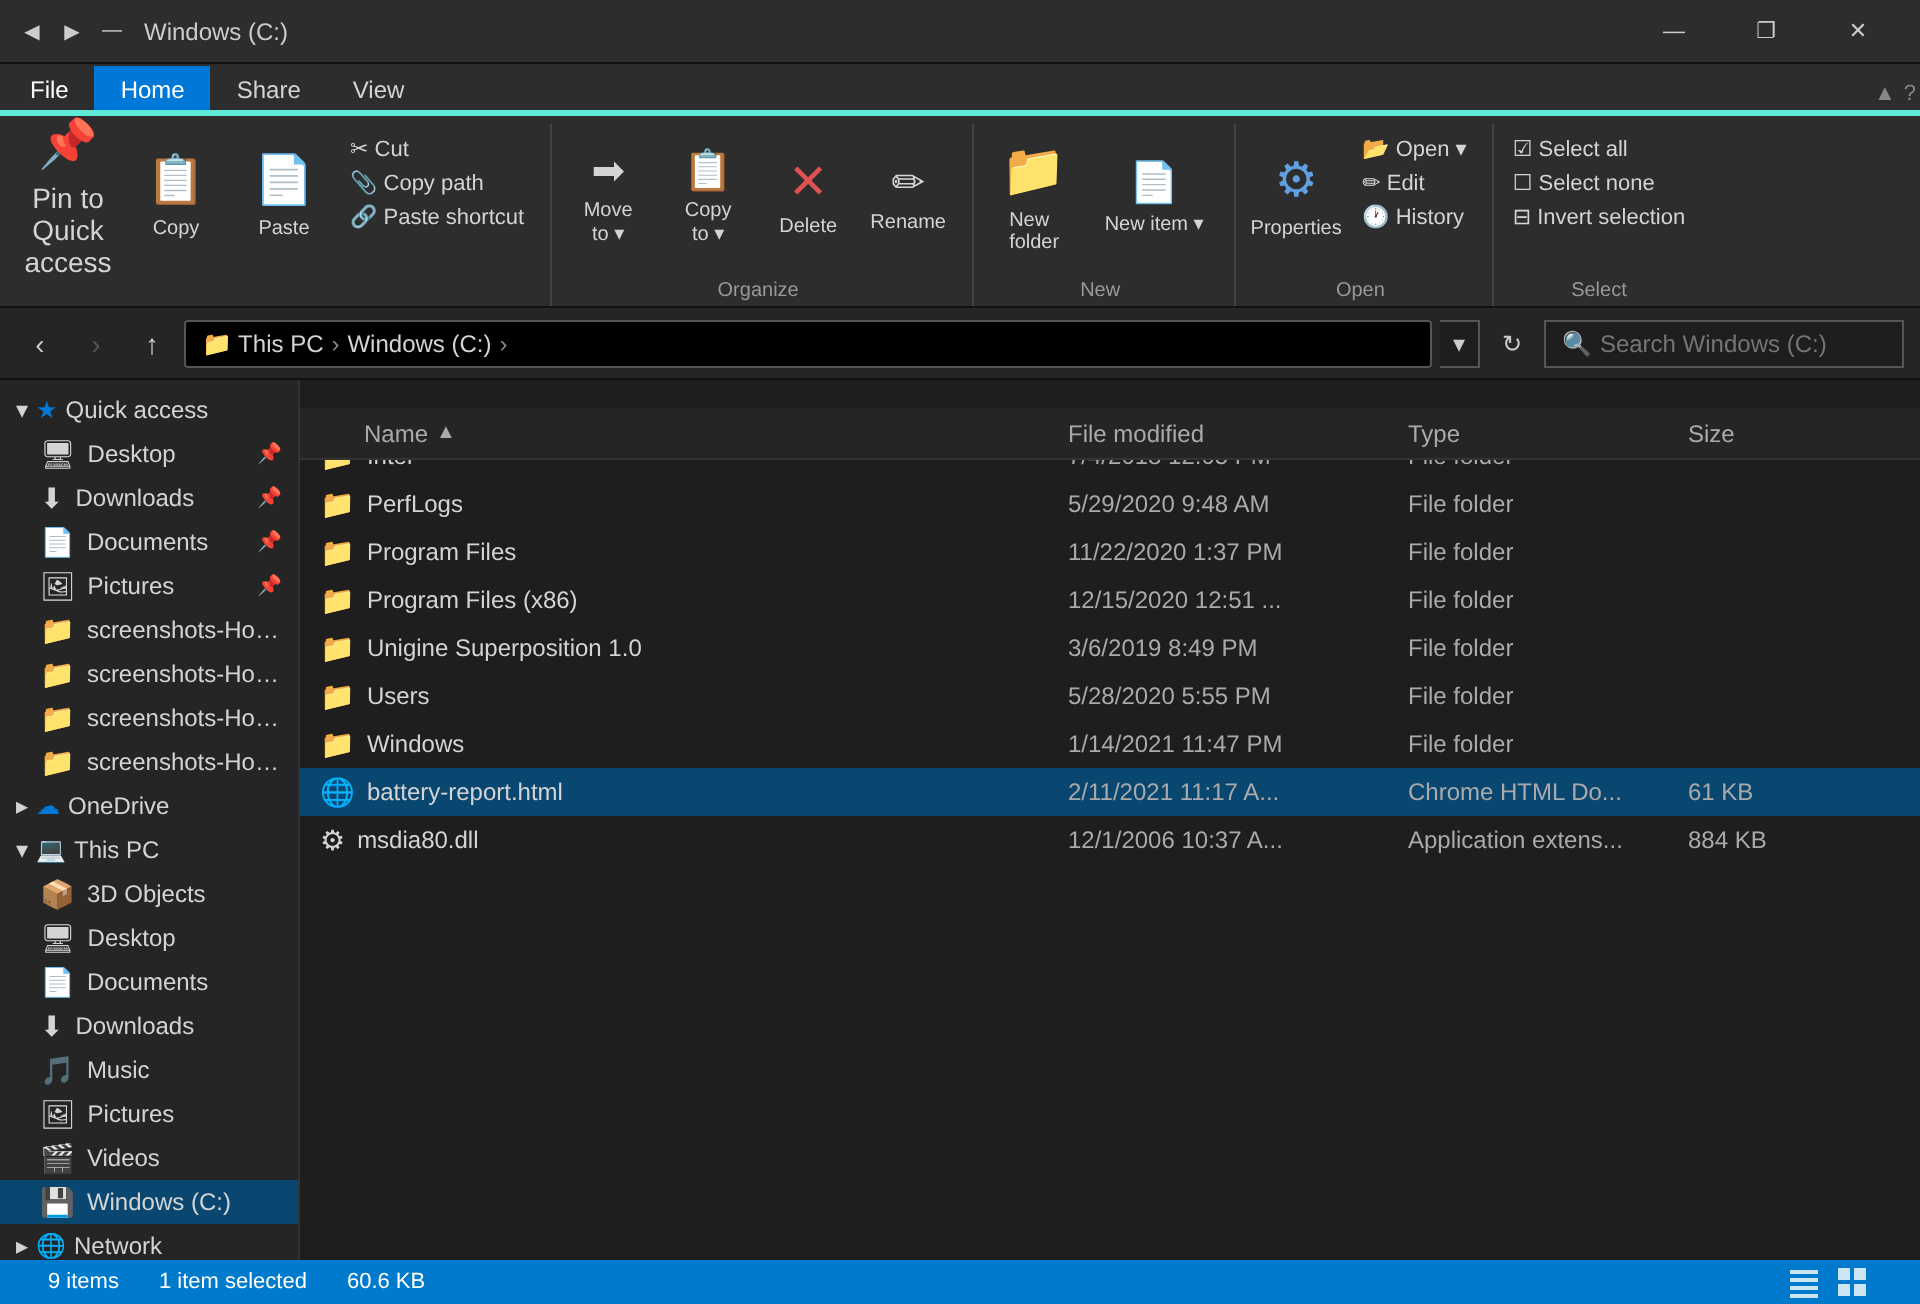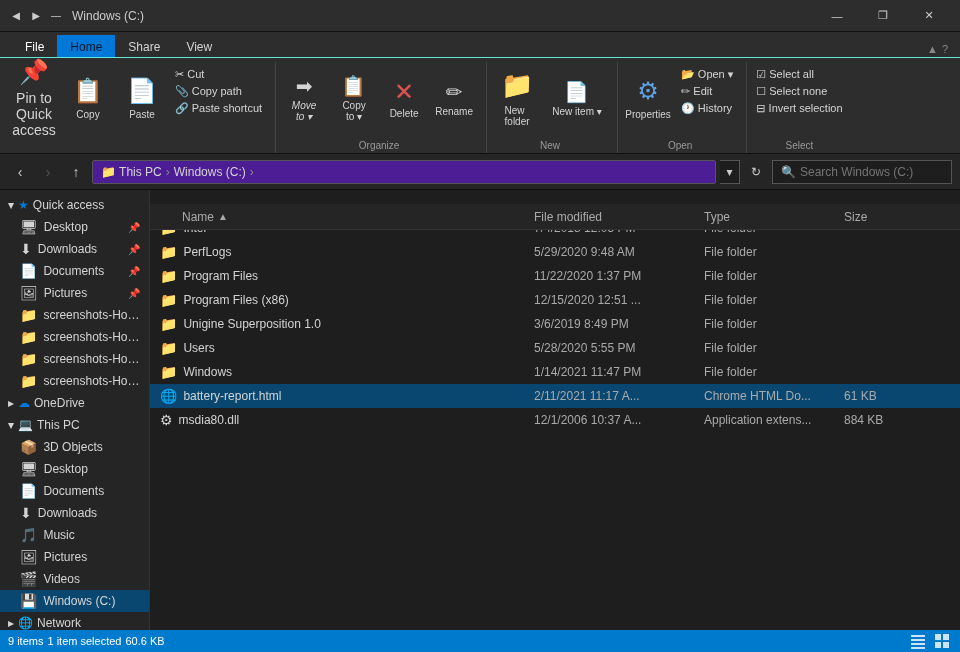--- a/index.html
+++ b/index.html
@@ -58,36 +58,36 @@
       font-size: 11px;
       cursor: pointer;
     }
 
     
     #ribbon-tabs {
       height: 26px;
       background: #2d2d2d;
       display: flex;
       align-items: flex-end;
-      padding: 0 12px;
-      border-bottom: 1px solid #5eead4;
+      padding: 0 2px;
+      border-bottom: 3px solid #5eead4;
     }
     .ribbon-tab {
       padding: 4px 12px;
       font-size: 12px;
       cursor: pointer;
       border: 1px solid transparent;
       border-bottom: none;
       height: 22px;
       display: flex;
       align-items: center;
     }
     .ribbon-tab.active {
       background: #0078d7;
-      color: #0f172a;
+      color: #ffffff;
       border-color: #0078d7;
     }
 
     
     #ribbon {
       height: 96px;
       background: #2d2d2d;
       border-bottom: 1px solid #111;
       display: flex;
       align-items: stretch;
@@ -193,21 +193,21 @@
       border: 1px solid transparent;
       color: #ccc;
       cursor: pointer;
       border-radius: 2px;
       font-size: 14px;
     }
     .nav-btn.disabled { color: #555; cursor: default; }
     #address-input {
       flex: 1;
       height: 24px;
-      background: #4c1d95;
+      background: #000000;
       border: 1px solid #555;
       color: #d4d4d4;
       padding: 0 8px;
       font-size: 12px;
       border-radius: 2px;
       display: flex;
       align-items: center;
     }
     .address-breadcrumb {
       display: flex;
@@ -355,22 +355,22 @@
     .file-cell-date { width: 170px; flex-shrink: 0; padding-left: 4px; color: #aaa; }
     .file-cell-type { width: 140px; flex-shrink: 0; padding-left: 4px; color: #aaa; }
     .file-cell-size { width: 80px; flex-shrink: 0; padding-left: 4px; color: #aaa; }
 
     
     #status-bar {
       height: 22px;
       background: #007acc;
       display: flex;
       align-items: center;
-      padding: 0 8px;
-      gap: 4px;
+      padding: 0 24px;
+      gap: 20px;
       font-size: 11px;
       color: #fff;
     }
     #status-bar .status-right {
       margin-left: auto;
       display: flex;
       gap: 4px;
     }
     .view-btn {
       width: 20px;
@@ -437,21 +437,21 @@
           <span>🔗 Paste shortcut</span>
         </div>
       </div>
     </div>
   </div>
 
   <div class="ribbon-group">
     <div class="ribbon-group-buttons">
       <div class="ribbon-btn-medium">
         <span class="icon">➡</span>
-        <span style="font-size:10px;font-style:italic;">Move<br>to ▾</span>
+        <span style="font-size:10px;">Move<br>to ▾</span>
       </div>
       <div class="ribbon-btn-medium">
         <span class="icon">📋</span>
         <span style="font-size:10px;">Copy<br>to ▾</span>
       </div>
       <div class="ribbon-btn-medium">
         <span style="font-size:24px;color:#e05252;">✕</span>
         <span style="font-size:10px;">Delete</span>
       </div>
       <div class="ribbon-btn-medium">

